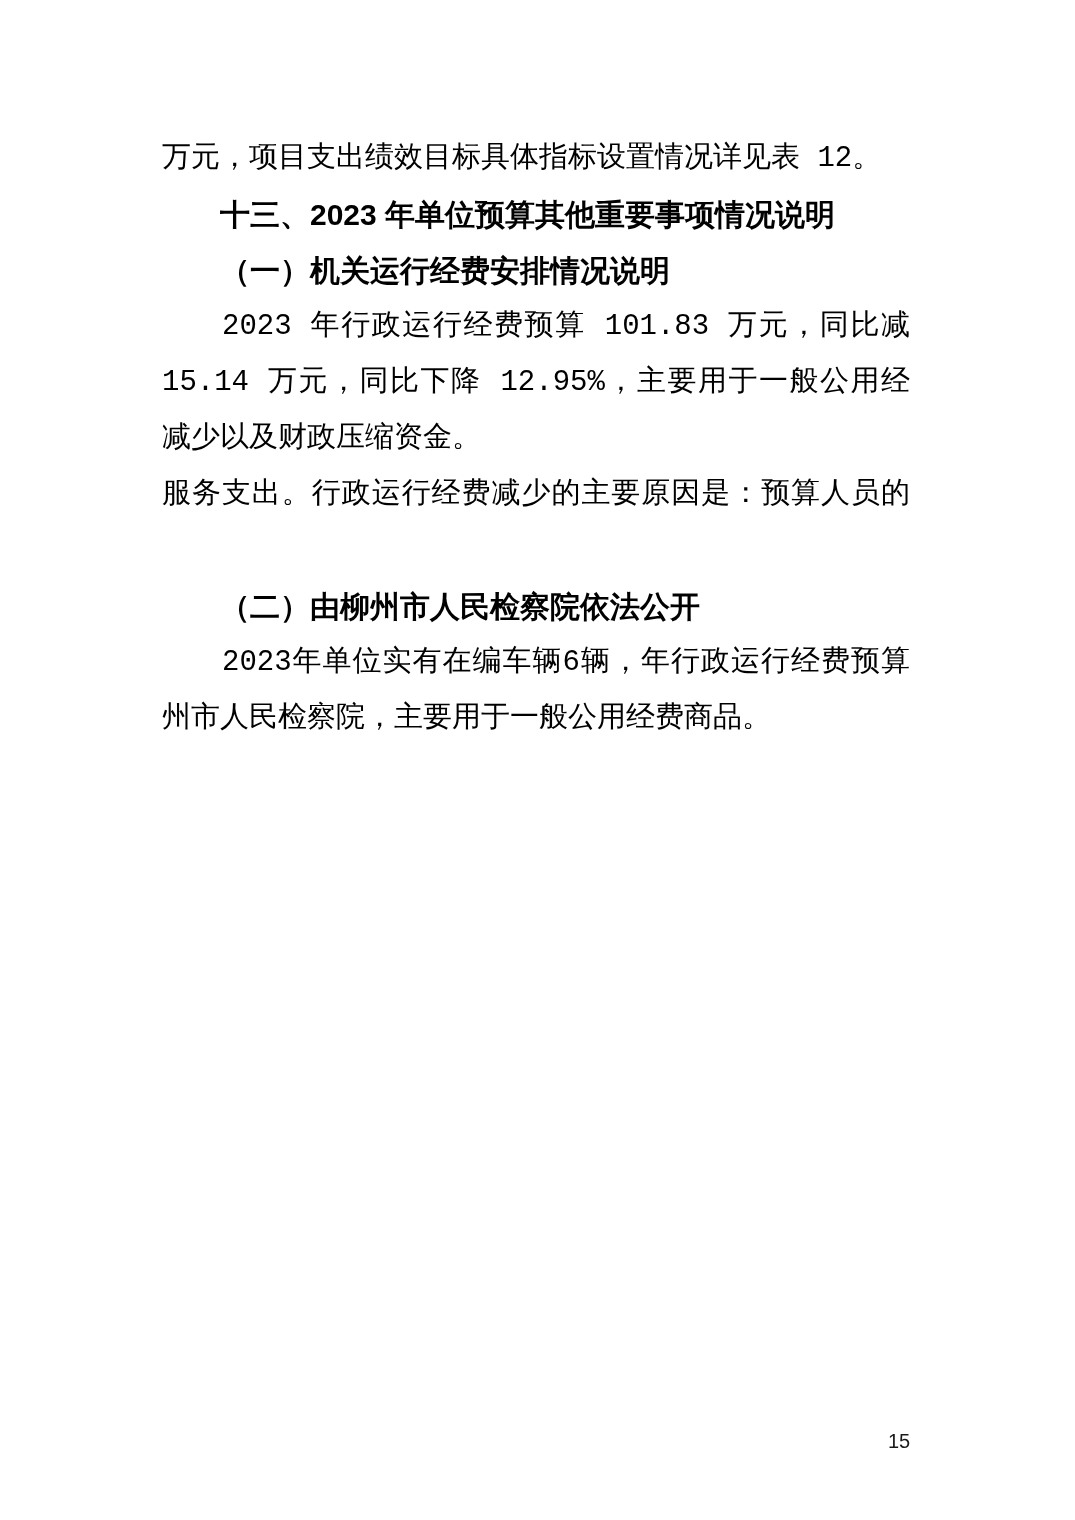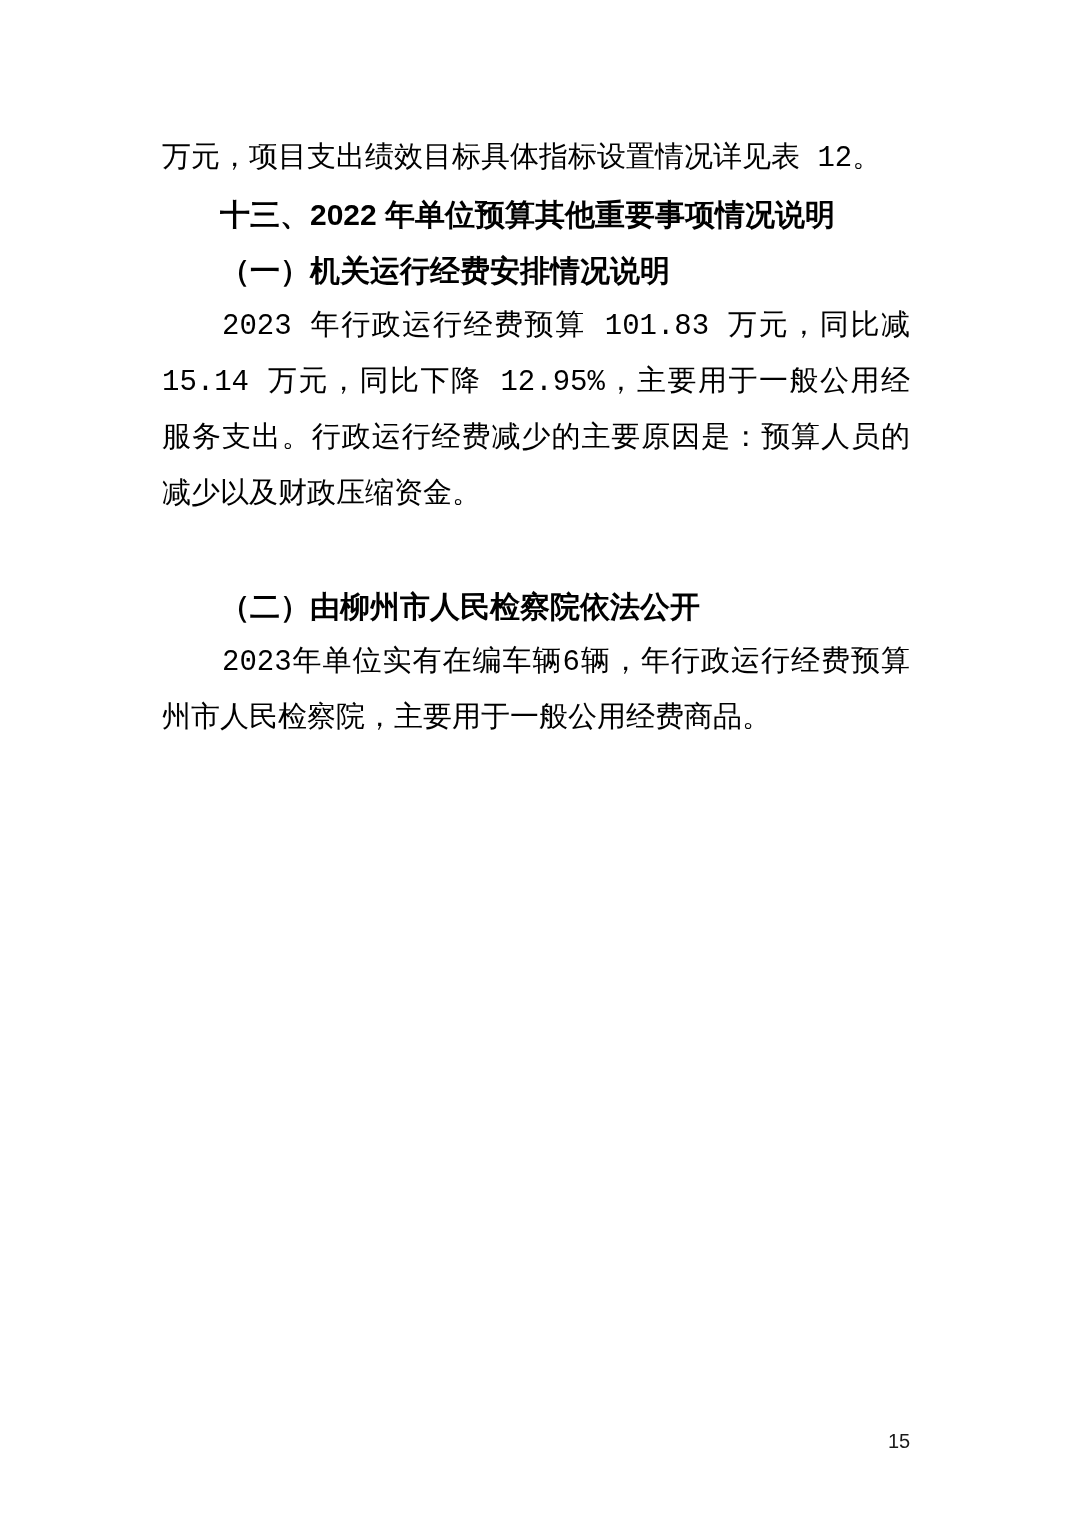--- a/index.html
+++ b/index.html
@@ -69,31 +69,31 @@
   }
 </style>
 </head>
 <body>
 
 <div class="page">
   <div class="text-block">
 
     <div class="line body-text">万元，项目支出绩效目标具体指标设置情况详见表 12。</div>
 
-    <div class="line heading-text indent-heading">十三、2022 年单位预算其他重要事项情况说明</div>
+    <div class="line heading-text indent-heading">十三、2023 年单位预算其他重要事项情况说明</div>
 
     <div class="line heading-text indent-heading">（一）机关运行经费安排情况说明</div>
 
     <div class="line body-text justify indent">2023 年行政运行经费预算 101.83 万元，同比减少</div>
 
     <div class="line body-text justify">15.14 万元，同比下降 12.95%，主要用于一般公用经费商品</div>
 
+    <div class="line body-text">减少以及财政压缩资金。</div>
+
     <div class="line body-text justify">服务支出。行政运行经费减少的主要原因是：预算人员的</div>
-
-    <div class="line body-text">减少以及财政压缩资金。</div>
 
     <div class="line blank"></div>
 
     <div class="line heading-text indent-heading">（二）由柳州市人民检察院依法公开</div>
 
     <div class="line body-text justify indent">2023年单位实有在编车辆6辆，年行政运行经费预算</div>
 
     <div class="line body-text">州市人民检察院，主要用于一般公用经费商品。</div>
 
   </div>

